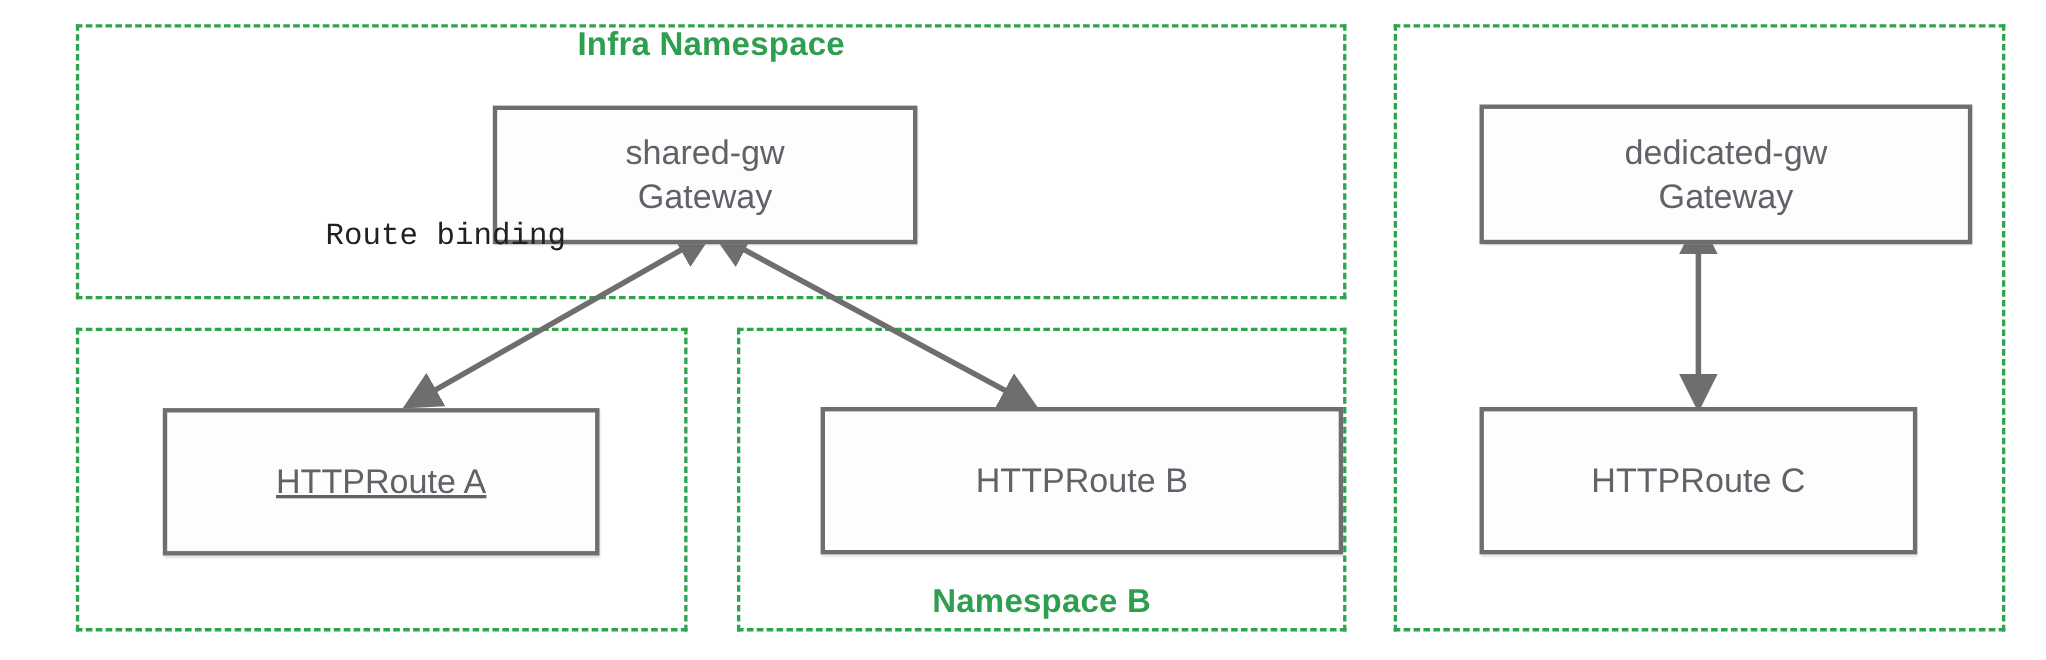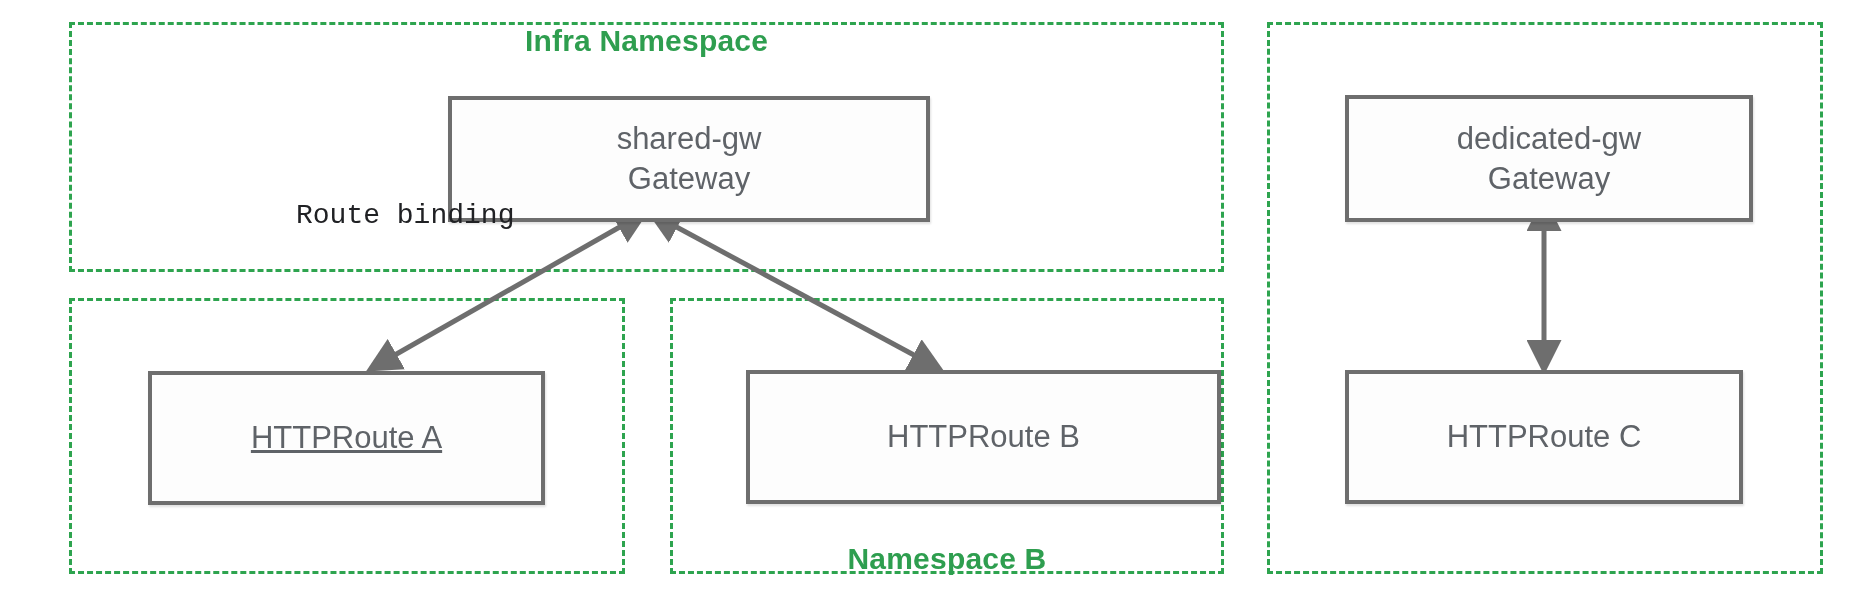--- a/index.html
+++ b/index.html
@@ -81,48 +81,48 @@
 
   <div class="ns-box" style="left:69px; top:298px; width:556px; height:276px;"></div>
 
   <div class="ns-box" style="left:670px; top:298px; width:554px; height:276px;"></div>
 
   <div class="ns-box" style="left:1267px; top:22px; width:556px; height:552px;"></div>
 
   <div class="ns-label" style="left:69px; top:24px; width:1155px;">Infra Namespace</div>
 
 
-  <div class="ns-label" style="left:670px; top:530px; width:554px;margin-top:12px;">Namespace B</div>
+  <div class="ns-label" style="left:670px; top:530px; width:554px;">Namespace B</div>
 
 
   <svg id="edges" viewBox="0 0 1860 600" xmlns="http://www.w3.org/2000/svg">
     <defs>
       <marker id="arrowhead-end" markerWidth="7" markerHeight="7" refX="5.6" refY="3.5" orient="auto" markerUnits="strokeWidth">
         <path d="M0,0 L7,3.5 L0,7 z" fill="#6E6E6E"></path>
       </marker>
       <marker id="arrowhead-start" markerWidth="7" markerHeight="7" refX="1.4" refY="3.5" orient="auto-start-reverse" markerUnits="strokeWidth">
         <path d="M0,0 L7,3.5 L0,7 z" fill="#6E6E6E"></path>
       </marker>
     </defs>
 
     <line x1="625" y1="224" x2="372" y2="368" stroke="#6E6E6E" stroke-width="5" marker-start="url(#arrowhead-start)" marker-end="url(#arrowhead-end)"></line>
 
     <line x1="671" y1="224" x2="938" y2="368" stroke="#6E6E6E" stroke-width="5" marker-start="url(#arrowhead-start)" marker-end="url(#arrowhead-end)"></line>
 
     <line x1="1544" y1="224" x2="1544" y2="368" stroke="#6E6E6E" stroke-width="5" marker-start="url(#arrowhead-start)" marker-end="url(#arrowhead-end)"></line>
   </svg>
 
-  <div class="res-box" style="left:448px; top:96px; width:482px; height:126px;">
+  <div class="res-box" style="left:448px; top:96px; width:386px; height:126px;">
     <span class="lines">
       <span>shared-gw</span><br>
       <span>Gateway</span>
     </span>
   </div>
 
-  <div class="res-box" style="left:1345px; top:95px; width:408px; height:127px;">
+  <div class="res-box" style="left:1345px; top:95px; width:448px; height:127px;">
     <span class="lines">
       <span>dedicated-gw</span><br>
       <span>Gateway</span>
     </span>
   </div>
 
   <div class="res-box" style="left:148px; top:371px; width:397px; height:134px;text-decoration:underline;">
     <span class="lines">
       <span>HTTPRoute A</span>
     </span>

